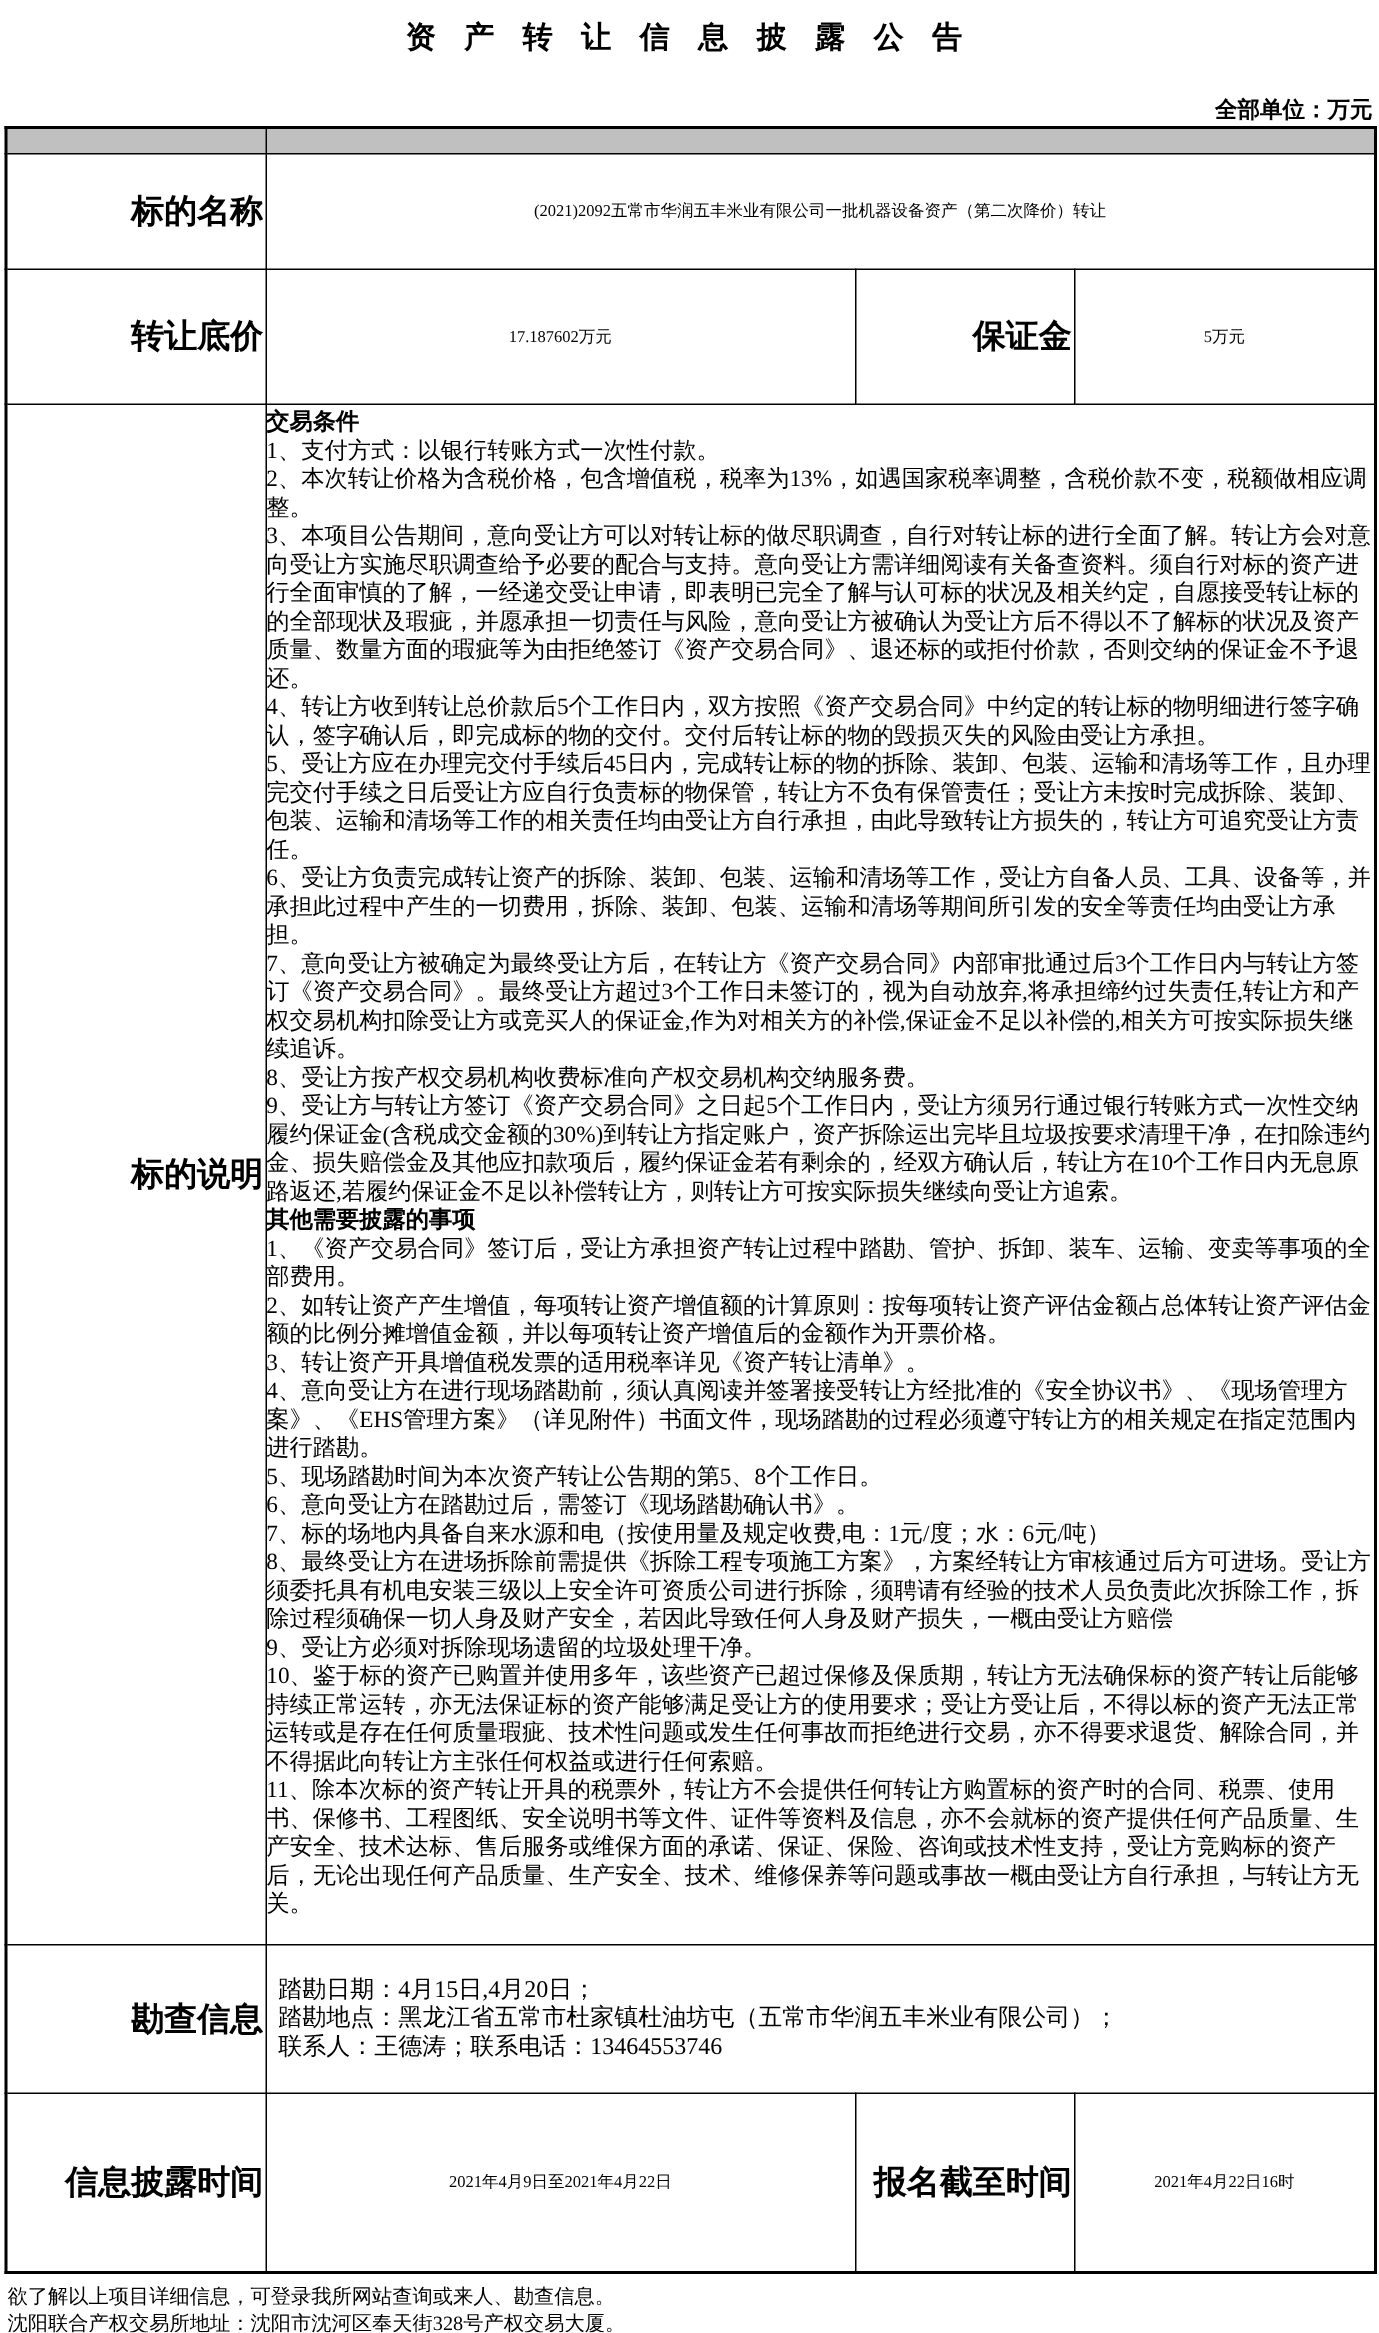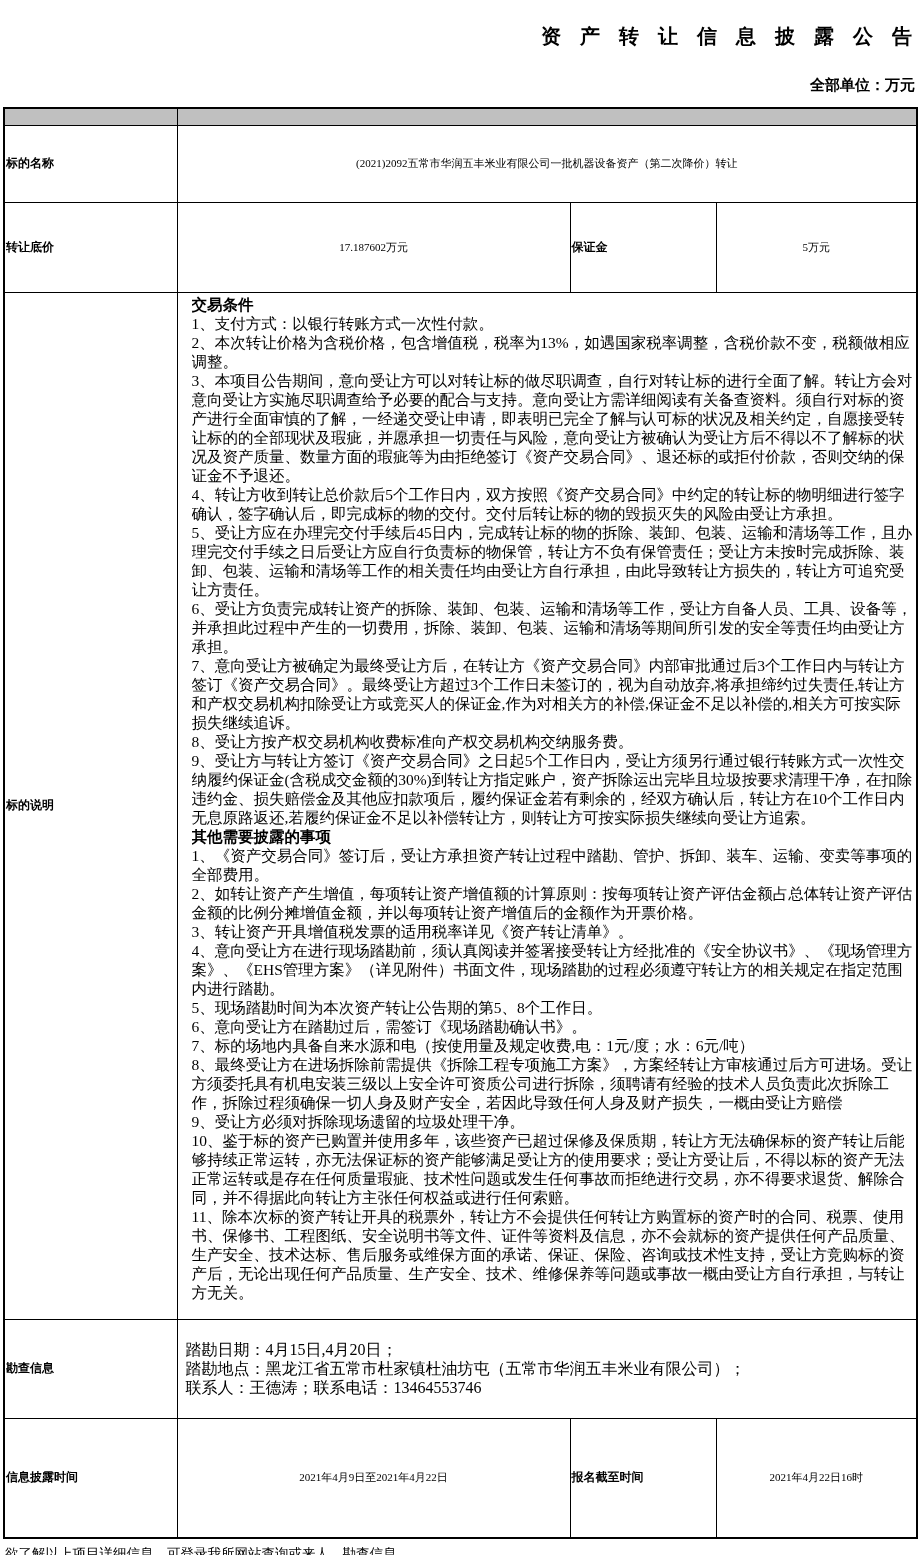--- a/index.html
+++ b/index.html
@@ -1,35 +1,35 @@
 <!DOCTYPE html>
 <html><head>
 <meta charset="utf-8">
 <style>
   html,body { margin:0; padding:0; background:#ffffff; }
   body { width:919px; font-family:"Liberation Serif","DejaVu Serif",serif; color:#000; }
   .page { width:919px; height:1555px; box-sizing:border-box; overflow:hidden; background:#fff; }
 
-  .title { text-align:right; padding-top:22px; font-size:20px; font-weight:bold; letter-spacing:7px; line-height:28px; }
-  .unit-note { text-align:right; font-weight:bold; font-size:15px; margin:25px 4px 12px 0; line-height:20px; }
+  .title { text-align:center; padding-top:11px; font-size:20px; font-weight:bold; letter-spacing:7px; line-height:28px; }
+  .unit-note { text-align:right; font-weight:bold; font-size:15px; margin:25px 4px 0 0; line-height:20px; }
 
   table.main { border-collapse:collapse; margin-left:3px; width:913px; table-layout:fixed; border:2px solid #000; }
   table.main td { border:1px solid #000; box-sizing:border-box; }
 
   tr.r-hdr td { height:17px; padding:0; }
   tr.r-name { height:77px; }
   tr.r-price { height:90px; }
   tr.r-desc { height:1027px; }
   tr.r-survey { height:99px; }
   tr.r-time { height:120px;margin-top:17px; }
 
-  td.lbl { font-weight:bold; text-align:left; vertical-align:middle; font-size:12px; }
+  td.lbl { font-weight:bold; text-align:right; vertical-align:middle; font-size:22px; }
   td.val { text-align:center; vertical-align:middle; font-size:11px; }
 
-  td.desc { vertical-align:top; padding:2px 2px 0 14px; }
+  td.desc { vertical-align:top; padding:2px 2px 0 0; }
   .desc-inner { max-height:1020px; overflow:hidden; font-size:15.5px; line-height:19px; text-align:left; }
   .desc-inner p { margin:0; padding:0; }
   .sec-title { font-weight:bold; }
 
   td.survey { vertical-align:middle; padding-left:8px; }
   td.survey p { margin:0; font-size:16px; line-height:19px; }
 
   .footer { margin:6px 0 0 5px; }
   .footer p { margin:0; font-size:13.5px; line-height:18px; }
   .gap { display:inline-block; width:42px; }

